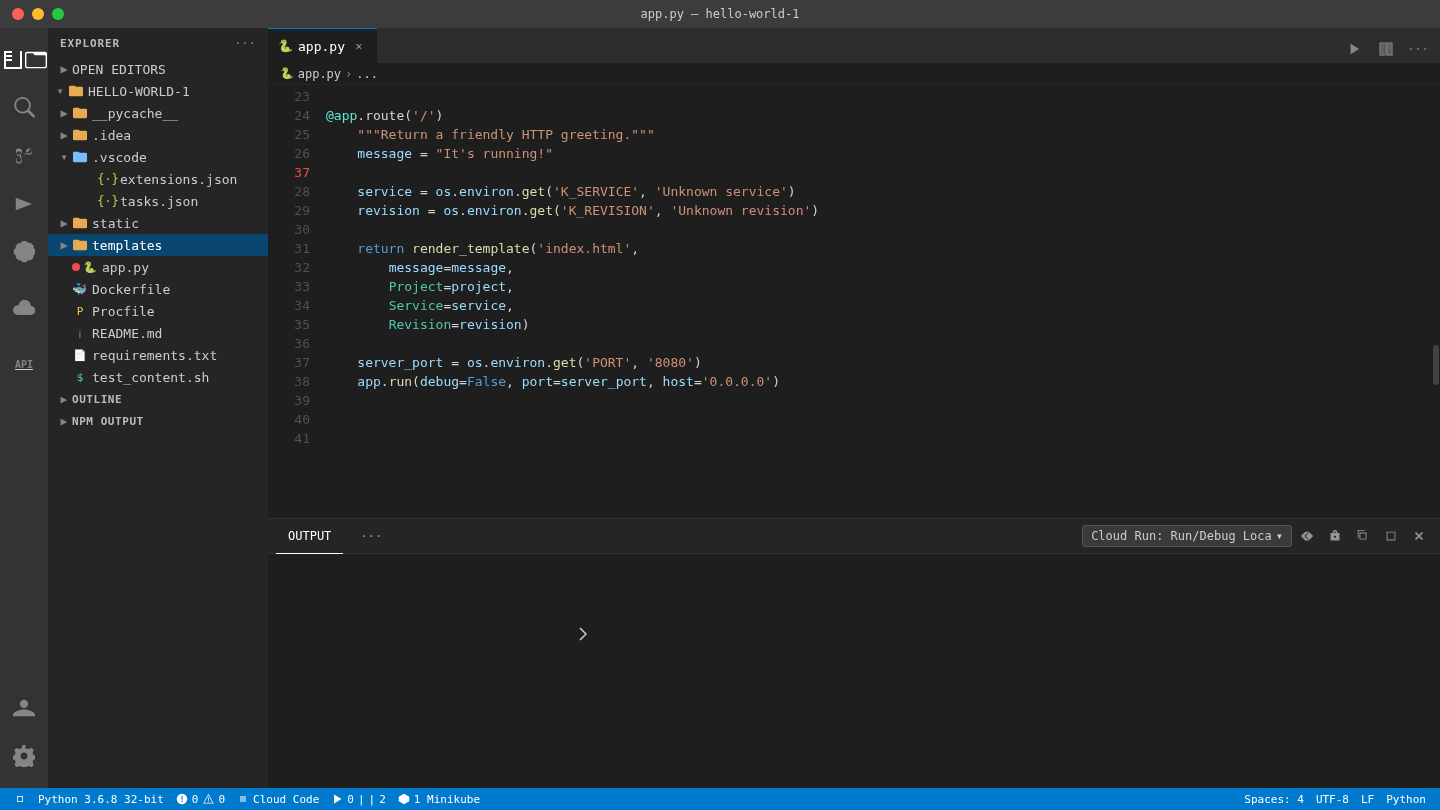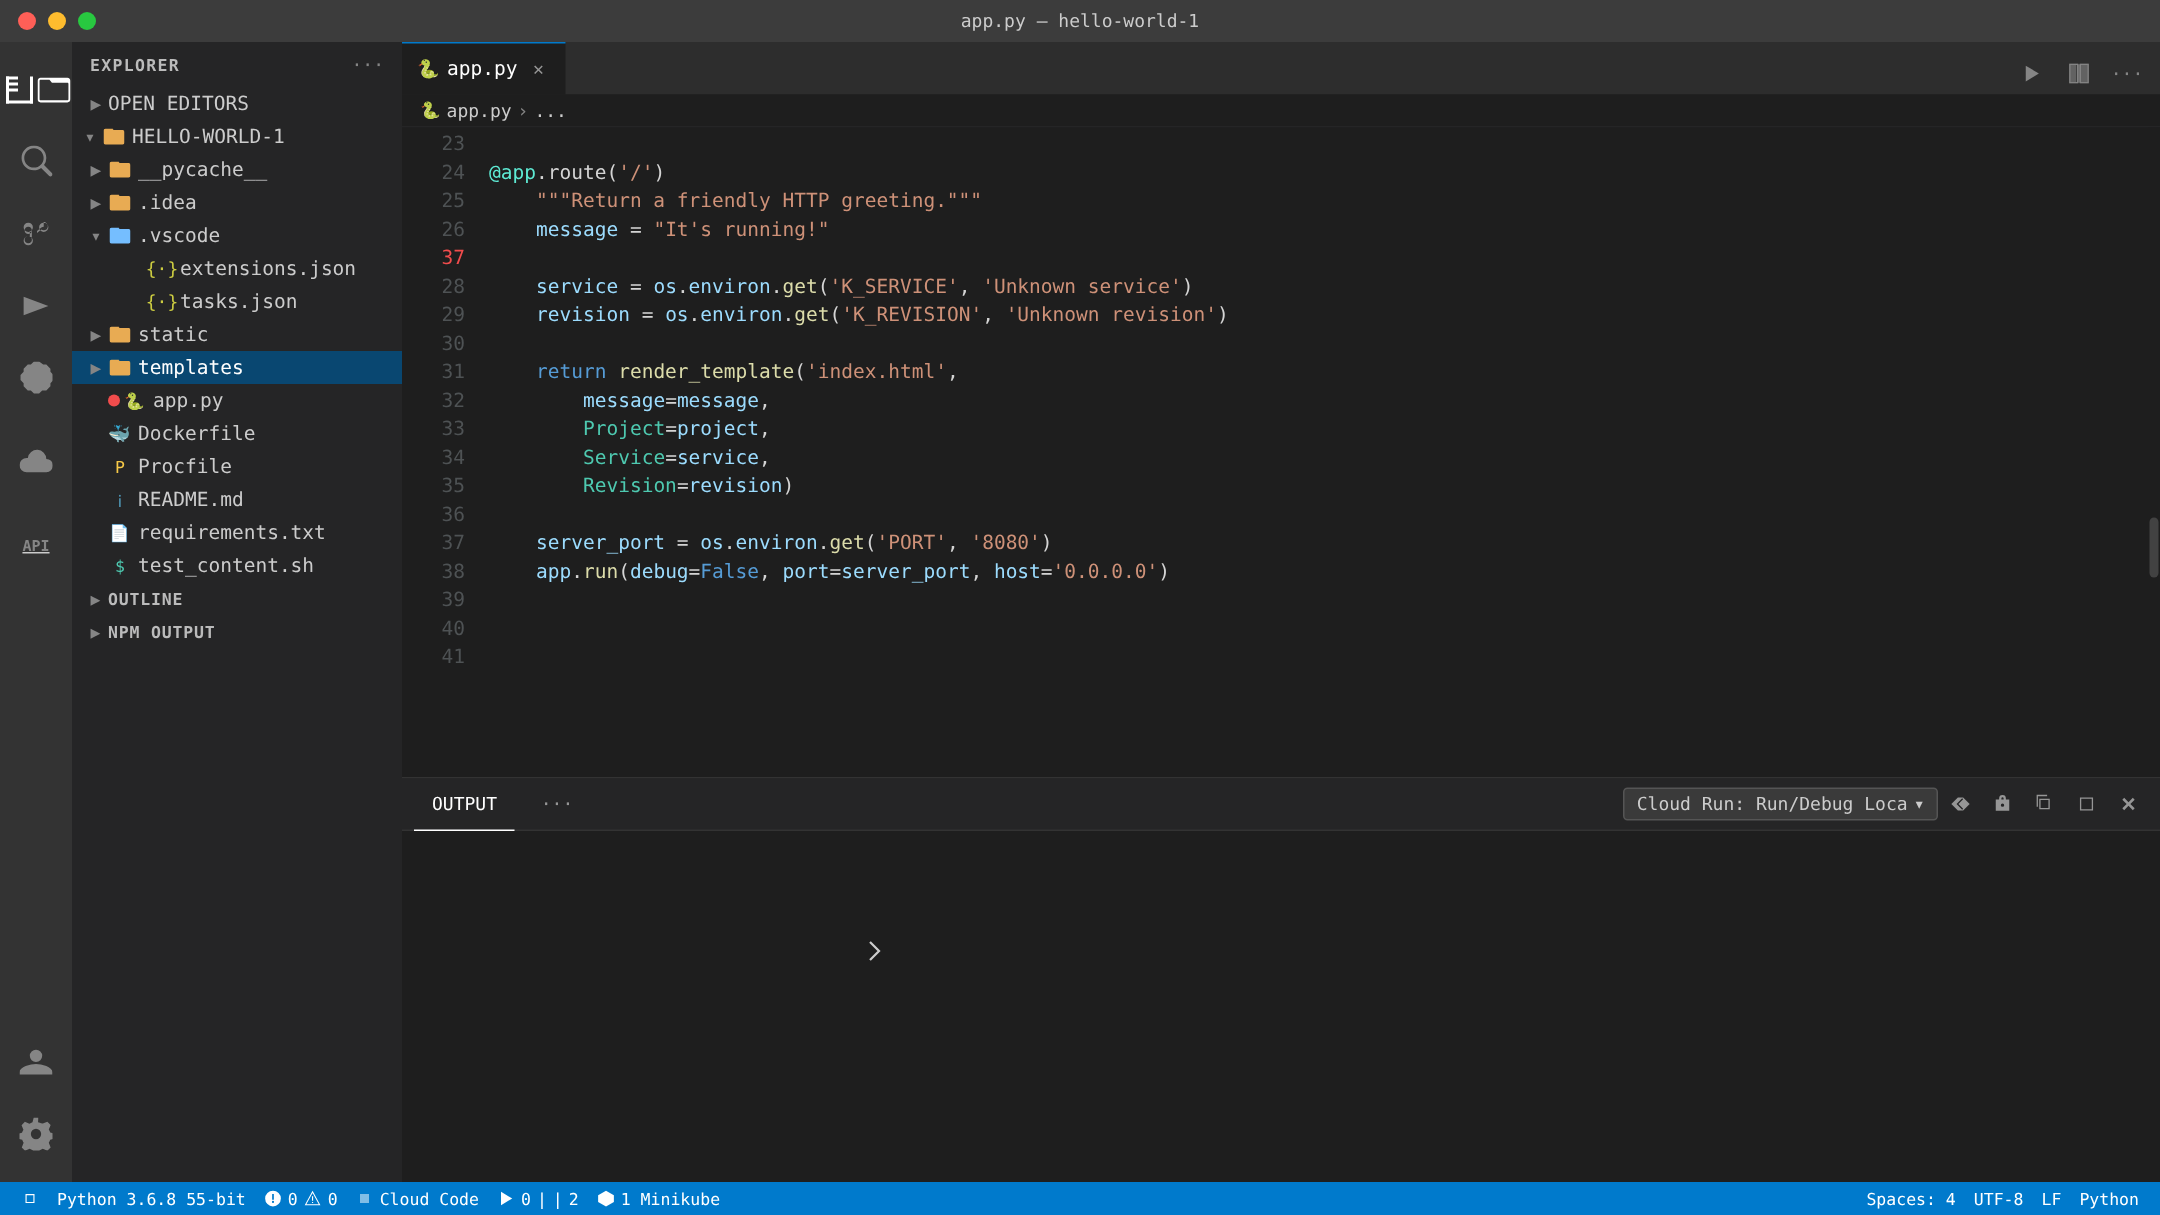--- a/index.html
+++ b/index.html
@@ -773,21 +773,21 @@
 
 </div>
 
 <div class="status-bar">
   <div class="status-item">
     <svg viewBox="0 0 16 16" fill="currentColor" width="12" height="12">
         <path d="M4 4v8h8V4H4zm7 7H5V5h6v6z"></path>
       </svg>
   </div>
   <div class="status-item">
-    <span>Python 3.6.8 55-bit</span>
+    <span>Python 3.6.8 32-bit</span>
   </div>
   <div class="status-item">
     <svg viewBox="0 0 16 16" fill="currentColor" width="12" height="12">
         <path d="M8 1a7 7 0 1 0 0 14A7 7 0 0 0 8 1zm-.75 3h1.5v5h-1.5V4zm.75 8a1 1 0 1 1 0-2 1 1 0 0 1 0 2z"></path>
       </svg>
     <span>0</span>
     <svg viewBox="0 0 16 16" fill="currentColor" width="12" height="12">
         <path d="M8.5 1l7 13H1.5l7-13zm0 2L3 13h11L8.5 3zM8 6v4h1V6H8zm0 5v1h1v-1H8z"></path>
       </svg>
     <span>0</span>

